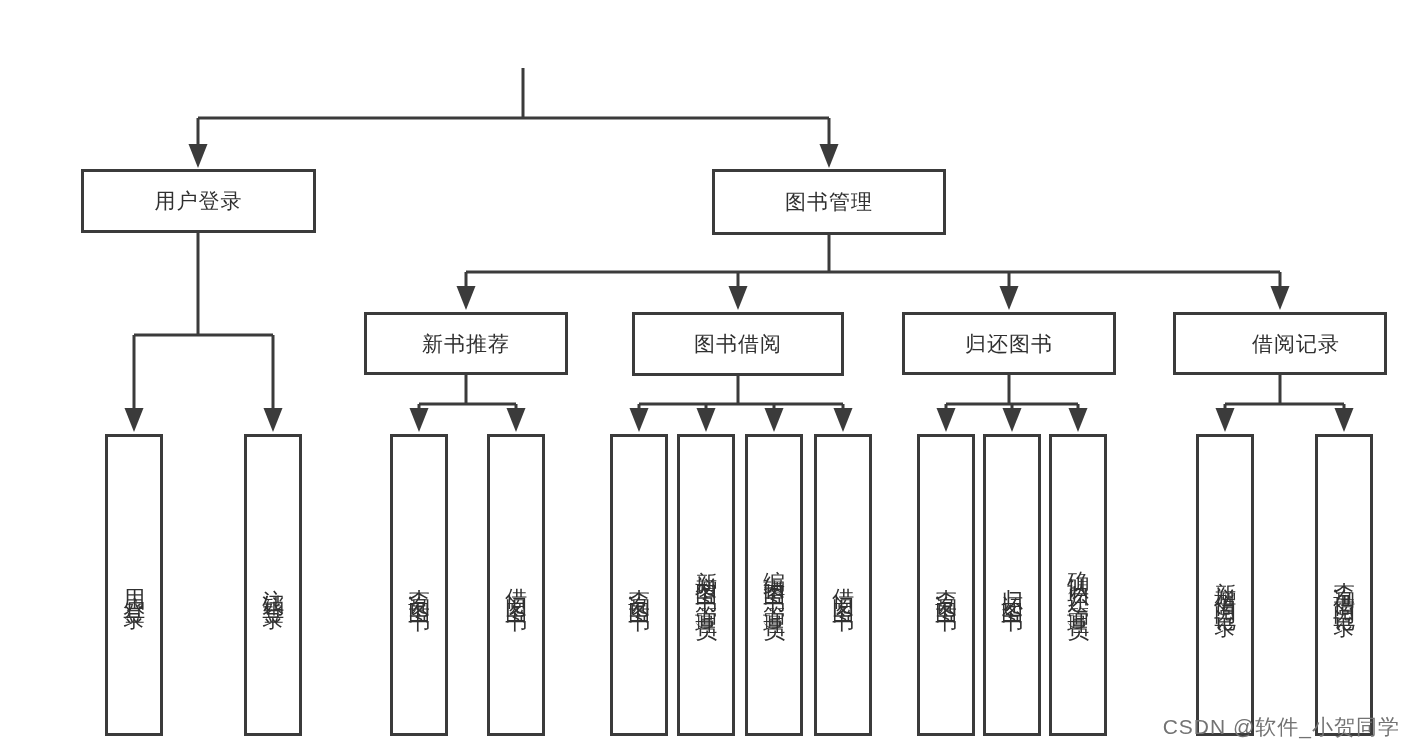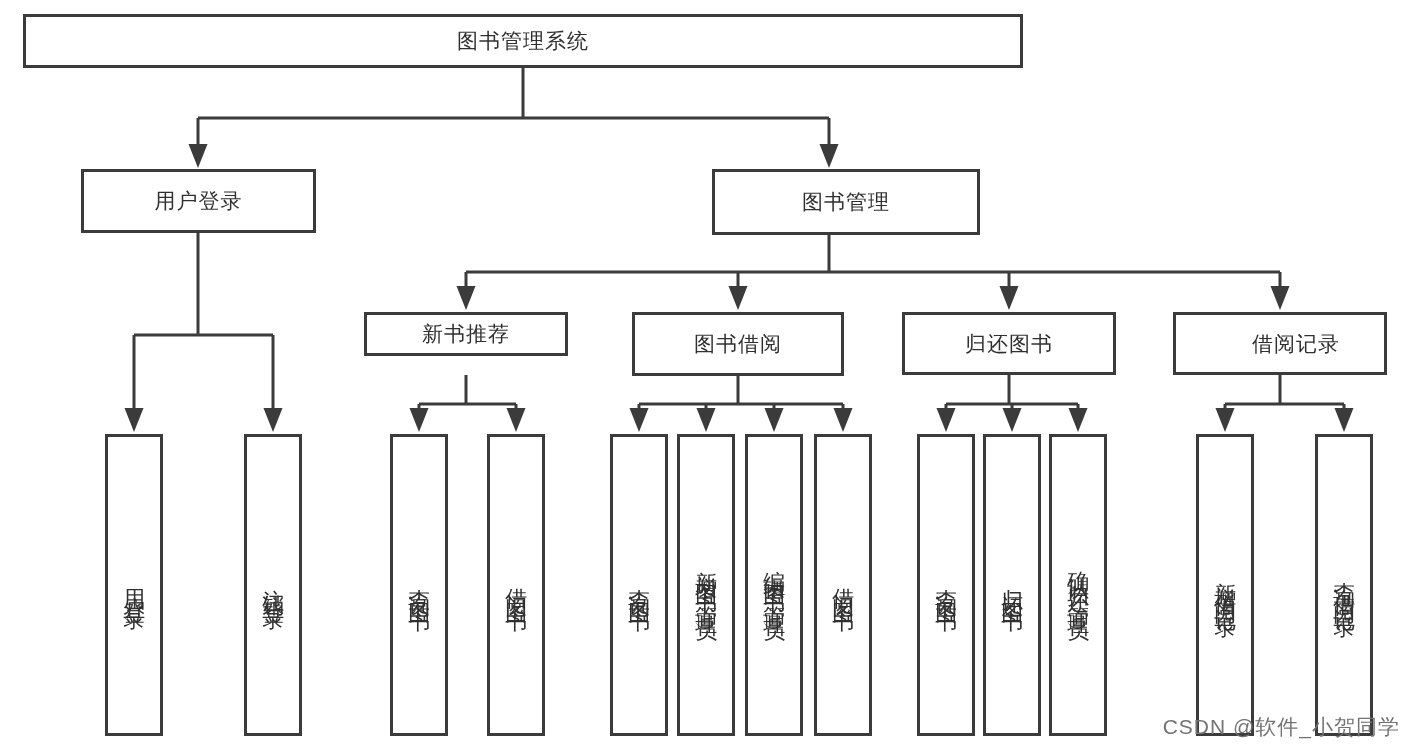--- a/index.html
+++ b/index.html
@@ -102,26 +102,25 @@
       <polygon points="774,432 764.5,408 783.5,408"></polygon>
       <polygon points="843,432 833.5,408 852.5,408"></polygon>
       <polygon points="946,432 936.5,408 955.5,408"></polygon>
       <polygon points="1012,432 1002.5,408 1021.5,408"></polygon>
       <polygon points="1078,432 1068.5,408 1087.5,408"></polygon>
       <polygon points="1225,432 1215.5,408 1234.5,408"></polygon>
       <polygon points="1344,432 1334.5,408 1353.5,408"></polygon>
     </g>
   </svg>
 
-  <div class="box h-box" style="left:23px;top:14px;width:1000px;height:54px;">图书管理系统</div>
 
   <div class="box h-box" style="left:81px;top:169px;width:235px;height:64px;">用户登录</div>
-  <div class="box h-box" style="left:712px;top:169px;width:268px;height:66px;">图书管理</div>
+  <div class="box h-box" style="left:712px;top:169px;width:234px;height:66px;">图书管理</div>
 
-  <div class="box h-box" style="left:364px;top:312px;width:204px;height:44px;">新书推荐</div>
+  <div class="box h-box" style="left:364px;top:312px;width:204px;height:63px;">新书推荐</div>
   <div class="box h-box" style="left:632px;top:312px;width:212px;height:64px;">图书借阅</div>
   <div class="box h-box" style="left:902px;top:312px;width:214px;height:63px;">归还图书</div>
   <div class="box h-box" style="left:1173px;top:312px;width:214px;height:63px;padding-left:32px;">借阅记录</div>
 
   <div class="box v-box" style="left:105px;top:434px;width:58px;height:302px;">用户登录</div>
   <div class="box v-box" style="left:244px;top:434px;width:58px;height:302px;">注销登录</div>
 
   <div class="box v-box" style="left:390px;top:434px;width:58px;height:302px;">查询图书</div>
   <div class="box v-box" style="left:487px;top:434px;width:58px;height:302px;">借阅图书</div>
 

